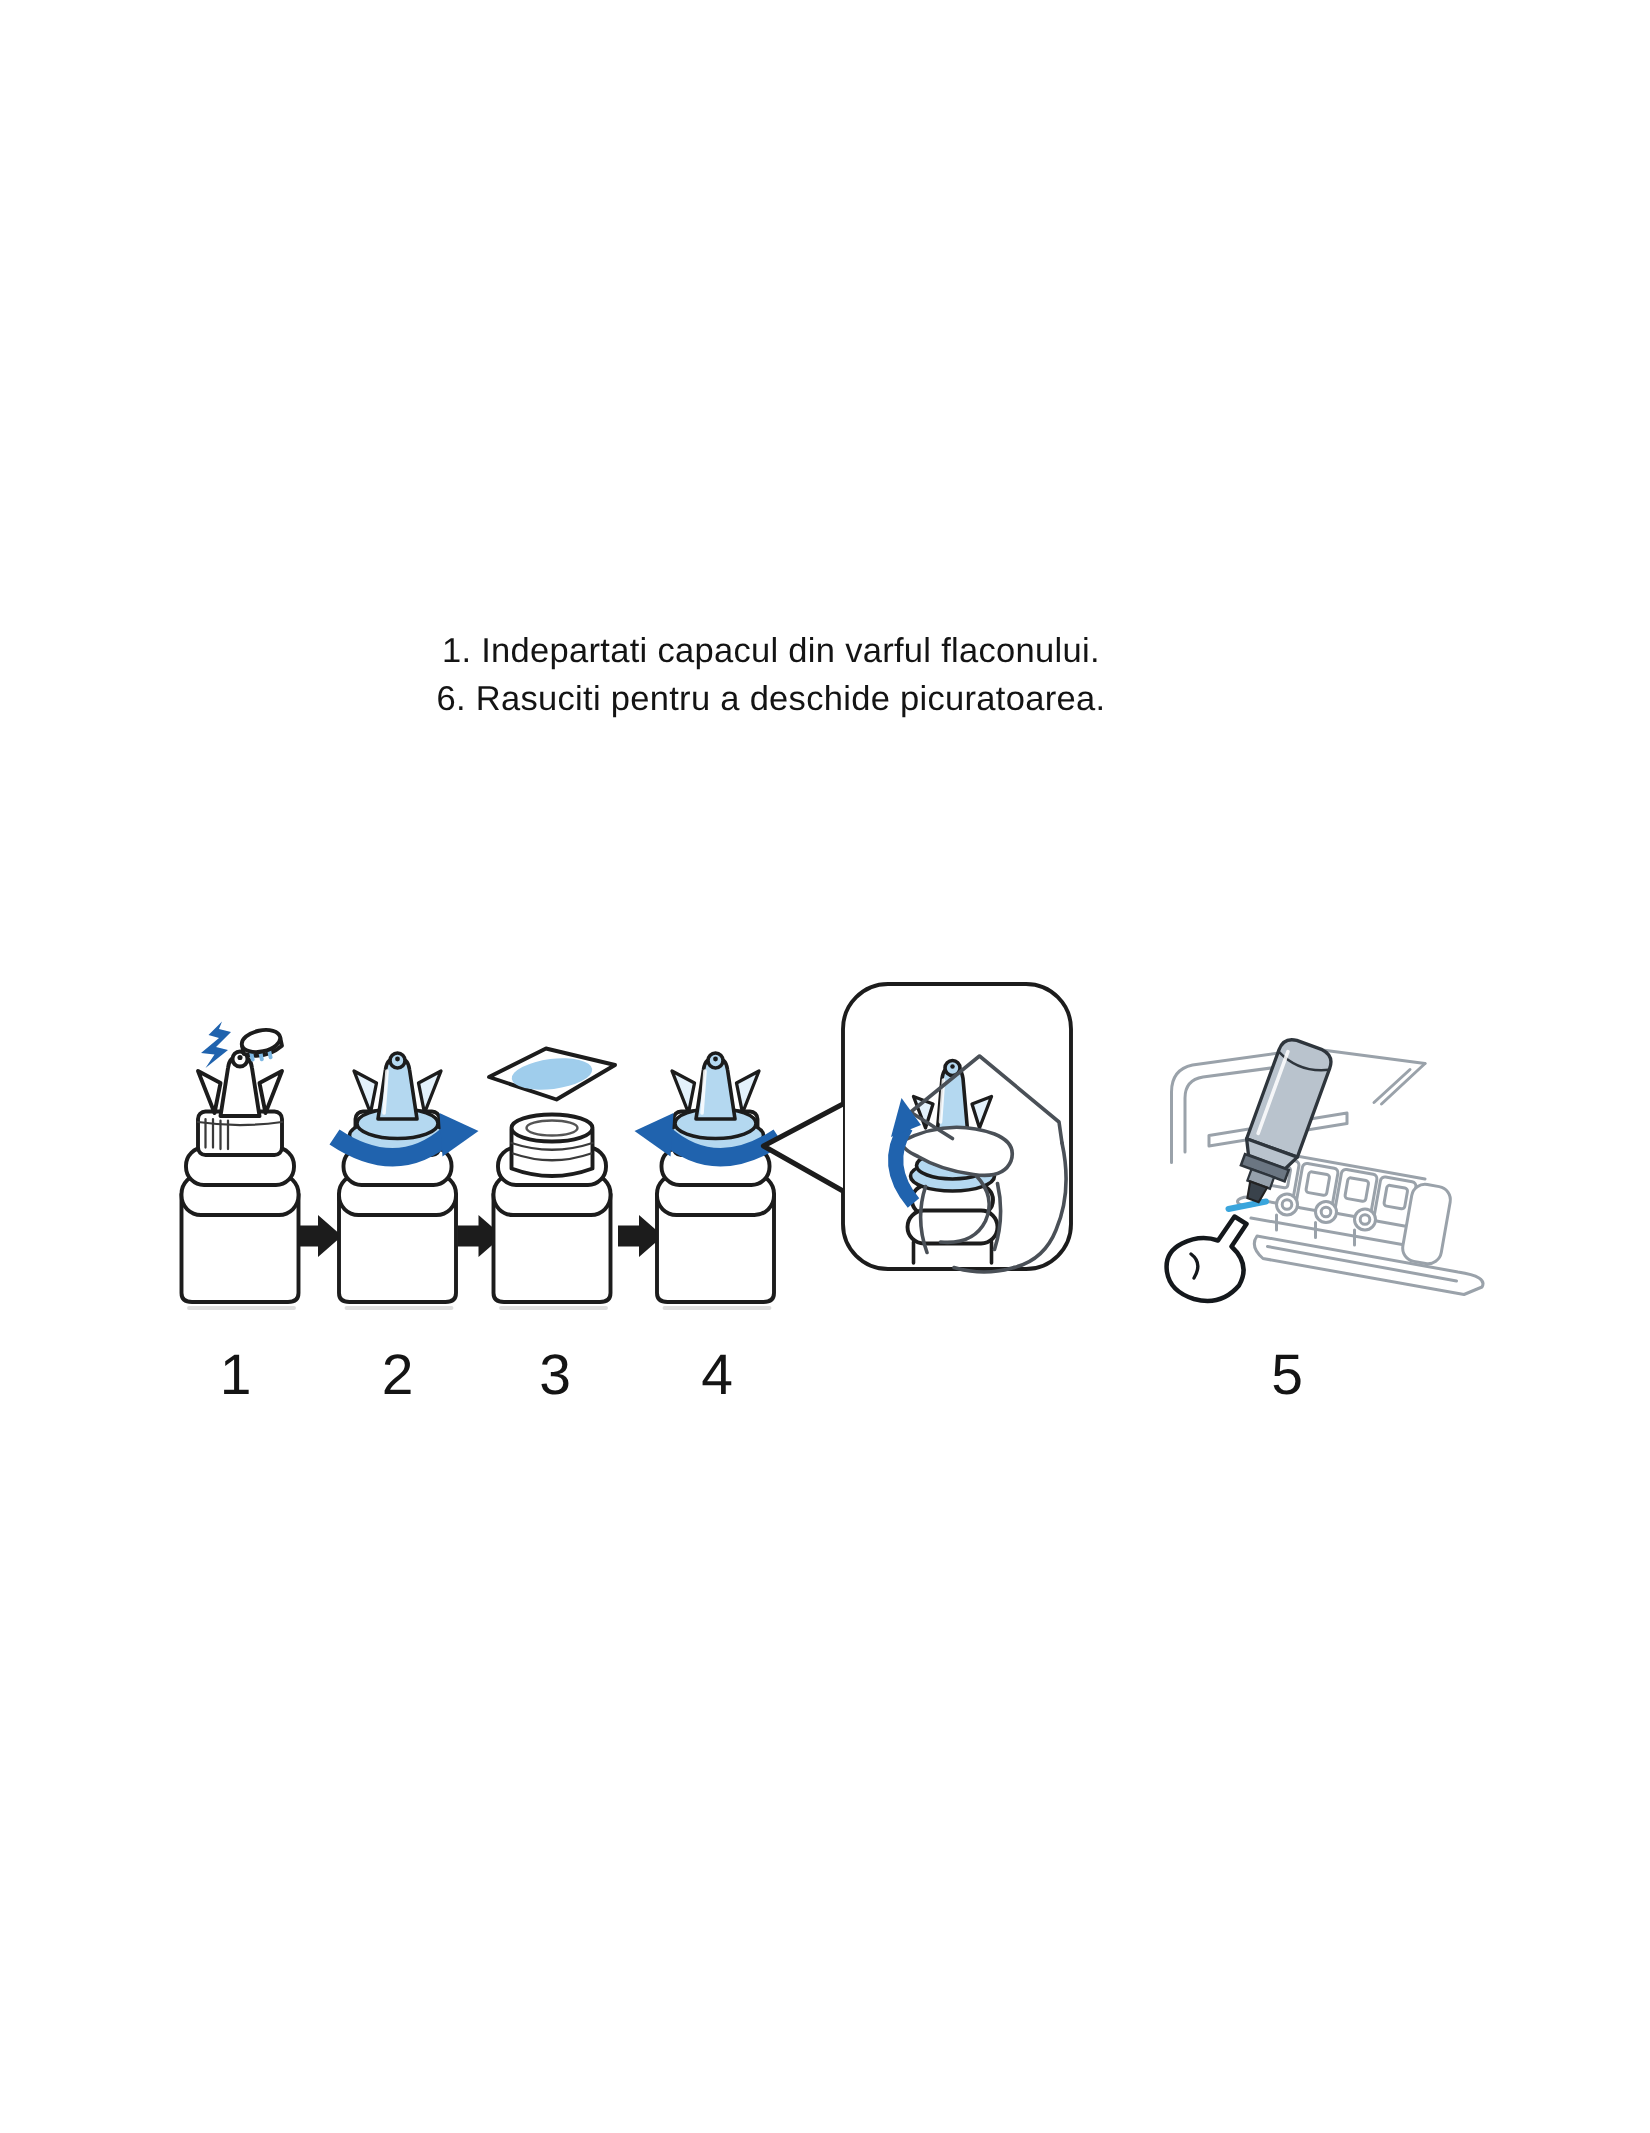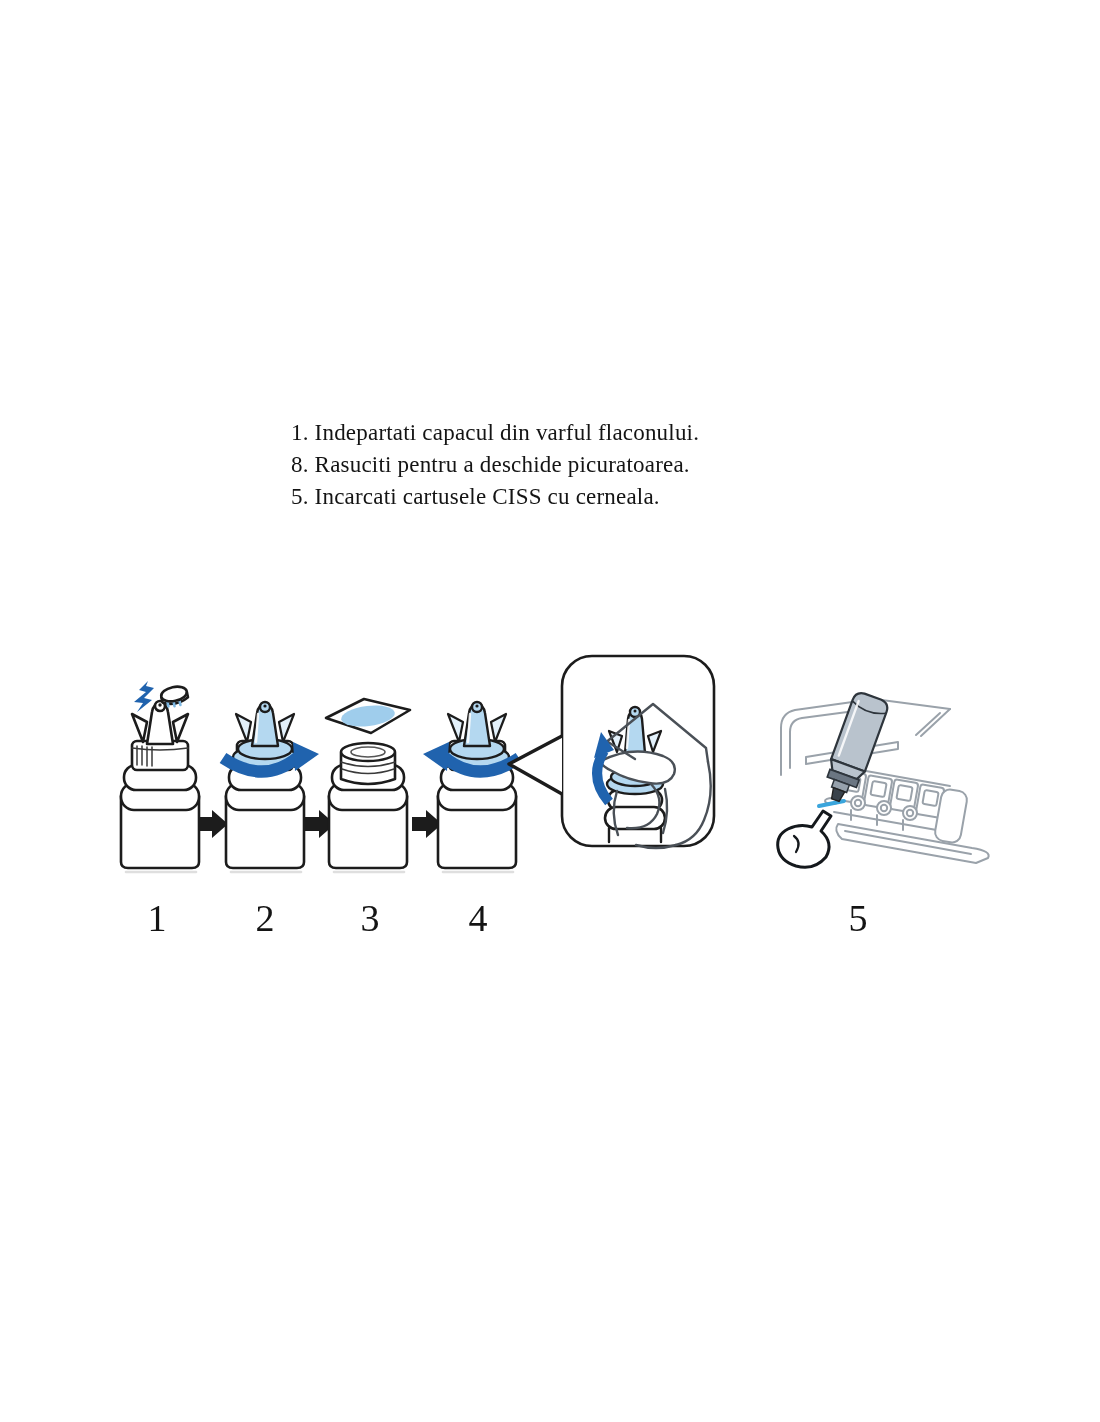--- a/index.html
+++ b/index.html
@@ -1,17 +1,17 @@
 <!DOCTYPE html>
 <html style="--accent-blue: #2063ae; --light-blue: #b4d8f0; --mid-blue: #9fcdec; --stripe-blue: #7db8e3; --cyan-highlight: #3aa5dc; --outline-dark: #1c1c1c; --printer-grey: #9aa2aa; --bottle-grey: #b9c3cd; --bottle-band-grey: #6b7682; --text-color: #141414; --background: #ffffff;"><head>
 <meta charset="utf-8">
 <style>
   html,body{margin:0;padding:0;background:#fff;}
   .canvas{position:relative;width:1100px;height:1422px;background:var(--background,#fff);
-          font-family:Liberation Serif, serif;overflow:hidden;}
+          font-family:Liberation Sans, sans-serif;overflow:hidden;text-align:center;}
   .art{position:absolute;left:0;top:0;}
   .instructions{position:absolute;left:291px;top:417px;font-size:23px;line-height:32px;
                 color:var(--text-color,#141414);letter-spacing:.2px;white-space:nowrap;}
   .num{position:absolute;top:896px;transform:translateX(-50%);font-size:38px;
        color:var(--text-color,#1c1c1c);}
   .n1{left:157px;} .n2{left:265px;} .n3{left:370px;} .n4{left:478px;} .n5{left:858px;}
 
   
   .fw{fill:#fff;stroke:var(--outline-dark,#1c1c1c);stroke-width:2.6;stroke-linejoin:round;}
   .fwi{fill:#fff;stroke:#555;stroke-width:1.6;}
@@ -193,22 +193,21 @@
       </g>
       <g>
         <path class="bhand" d="M 812,827 L 823,811 L 831,816 L 821,831 Q 834,843 826,857 Q 814,871 796,866 Q 780,861 778,848 Q 776,835 788,829 Q 800,823 812,827 Z"></path>
         <path class="bhandl" d="M 794,836 Q 802,842 796,852"></path>
       </g>
     </g>
   </svg>
 
   <div class="instructions">
     <div>1. Indepartati capacul din varful flaconului.</div>
-    <div>8. Rasuciti pentru a deschide picuratoarea.</div>
-    <div>5. Incarcati cartusele CISS cu cerneala.</div>
+    <div>6. Rasuciti pentru a deschide picuratoarea.</div>
   </div>
 
   <span class="num n1">1</span>
   <span class="num n2">2</span>
   <span class="num n3">3</span>
   <span class="num n4">4</span>
   <span class="num n5">5</span>
 </div>
 
 </body></html>

